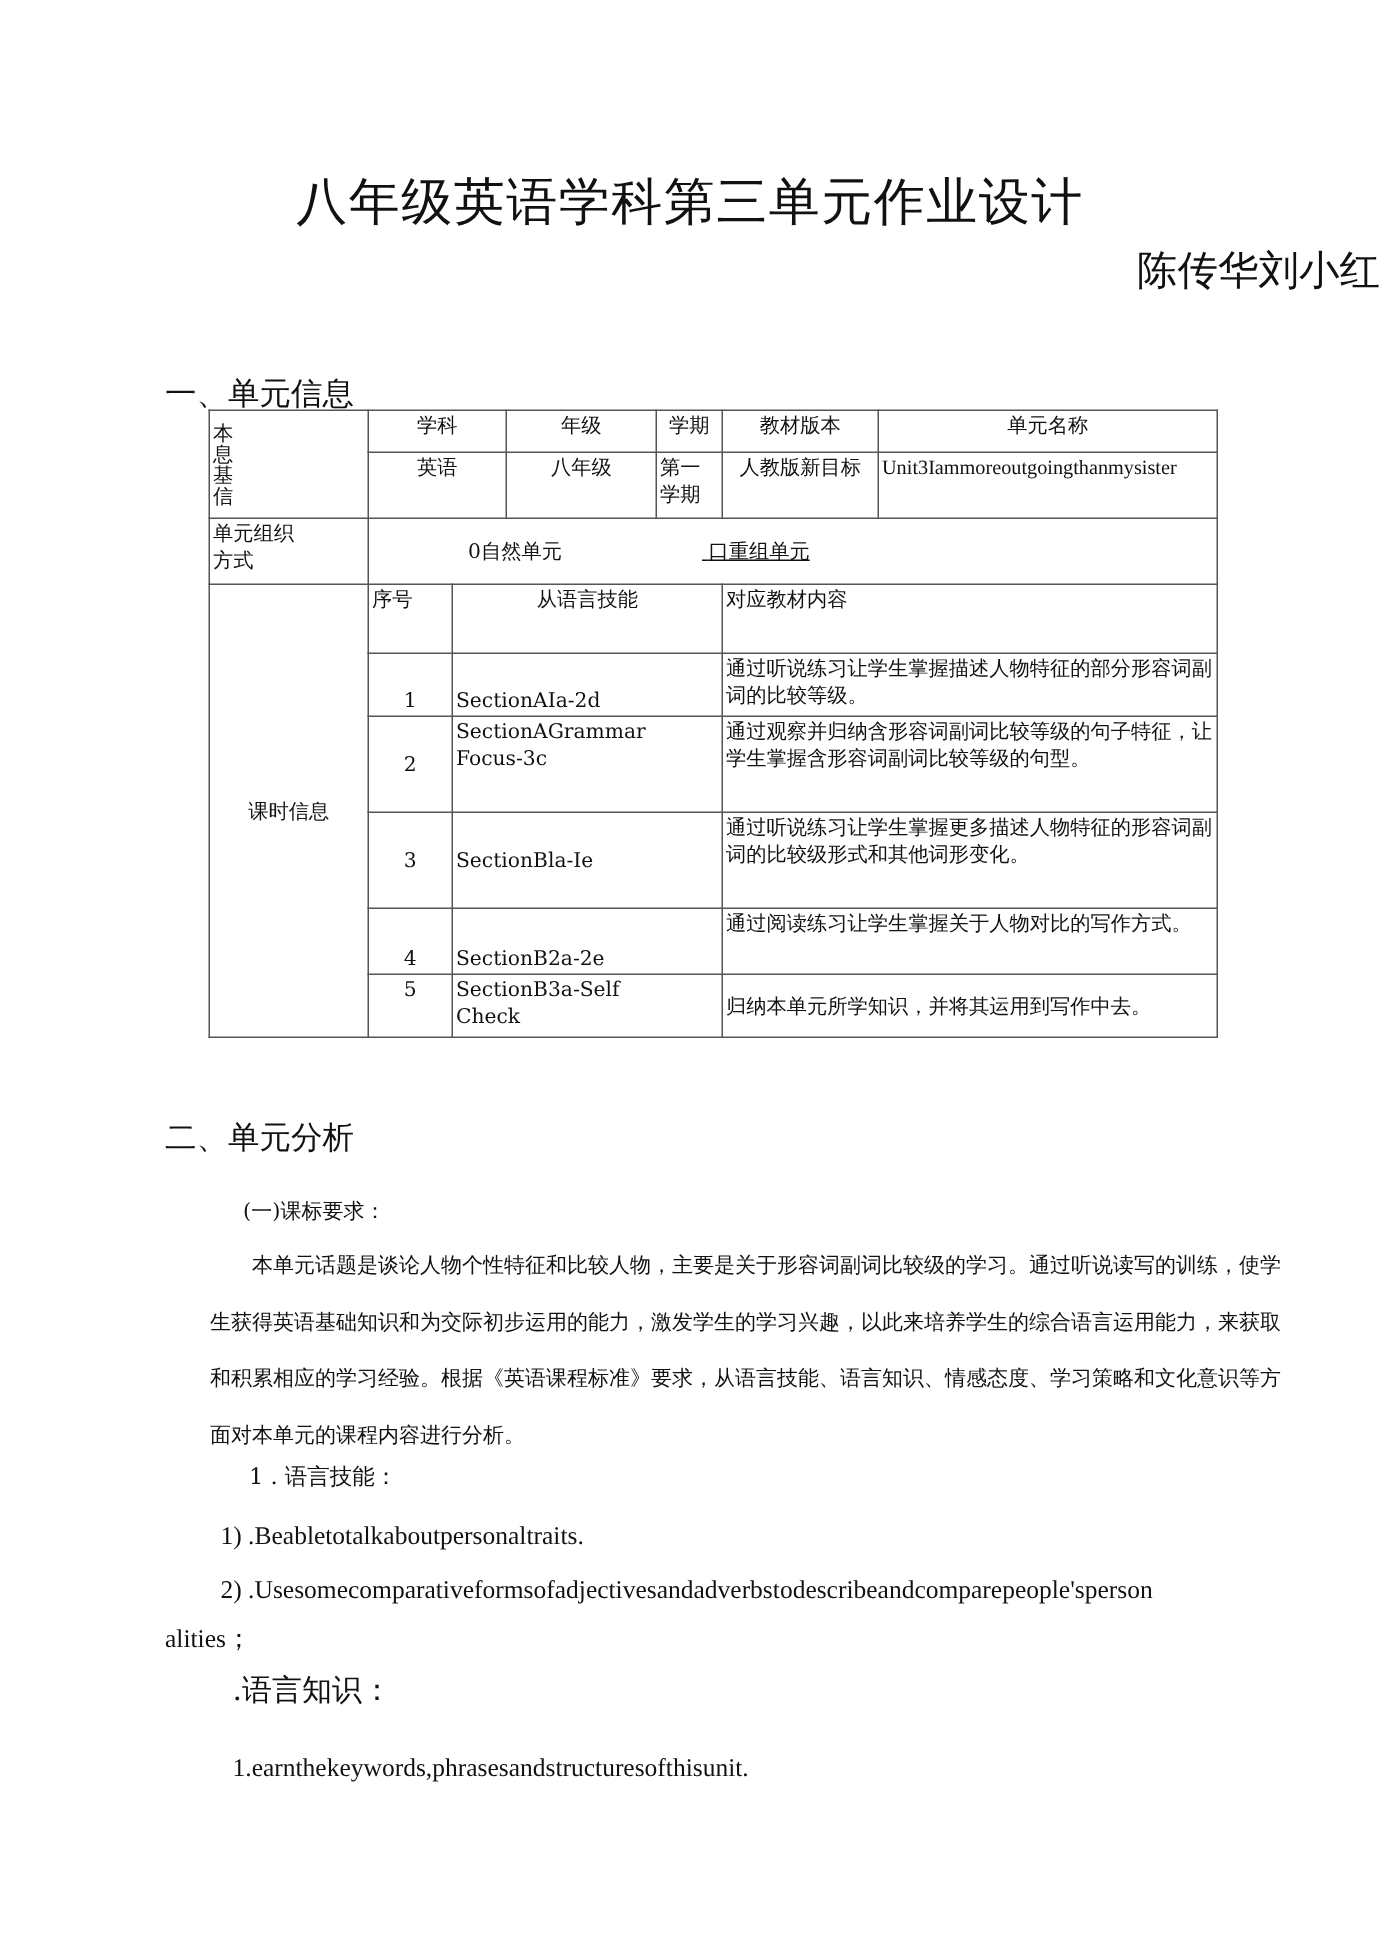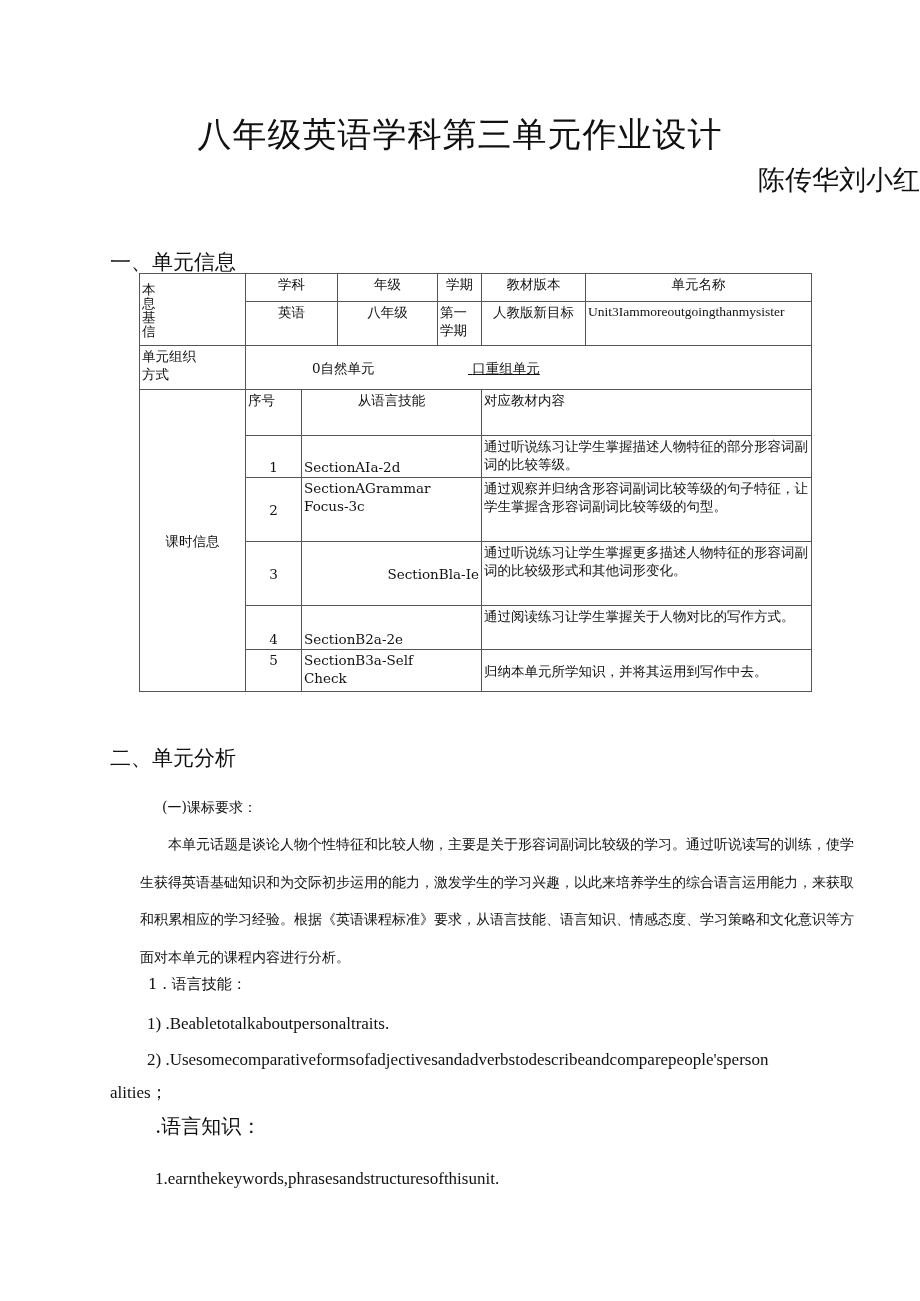--- a/index.html
+++ b/index.html
@@ -80,21 +80,21 @@
   </tr>
   <tr style="height:64px">
     <td class="c" style="vertical-align:middle;">2</td>
     <td colspan="3">
           <div style="width:110px;">SectionAGrammar Focus-3c</div>
         </td>
     <td colspan="2">通过观察并归纳含形容词副词比较等级的句子特征，让学生掌握含形容词副词比较等级的句型。</td>
   </tr>
   <tr style="height:64px">
     <td class="c" style="vertical-align:middle;">3</td>
-    <td colspan="3" style="vertical-align:middle;text-align:right;">SectionBla-Ie</td>
+    <td colspan="3" style="vertical-align:middle;">SectionBla-Ie</td>
     <td colspan="2">通过听说练习让学生掌握更多描述人物特征的形容词副词的比较级形式和其他词形变化。</td>
   </tr>
   <tr style="height:44px">
     <td class="c" style="vertical-align:bottom;">4</td>
     <td colspan="3" style="vertical-align:bottom;">SectionB2a-2e</td>
     <td colspan="2">通过阅读练习让学生掌握关于人物对比的写作方式。</td>
   </tr>
   <tr style="height:42px">
     <td class="c">5</td>
     <td colspan="3">
@@ -102,18 +102,18 @@
         </td>
     <td colspan="2" style="vertical-align:middle;margin-left:13px;">归纳本单元所学知识，并将其运用到写作中去。</td>
   </tr>
 </tbody>
   </table>
 
 <div class="abs h1" style="top:744px;">二、单元分析</div>
 <div class="abs p" style="left:162px;top:799px;font-size:14px;">(一)课标要求：</div>
 <div class="abs para" style="top:826px;">本单元话题是谈论人物个性特征和比较人物，主要是关于形容词副词比较级的学习。通过听说读写的训练，使学生获得英语基础知识和为交际初步运用的能力，激发学生的学习兴趣，以此来培养学生的综合语言运用能力，来获取和积累相应的学习经验。根据《英语课程标准》要求，从语言技能、语言知识、情感态度、学习策略和文化意识等方面对本单元的课程内容进行分析。</div>
 
-<div class="abs p" style="left:148px;top:975px;">1 . 语言技能：</div>
+<div class="abs p" style="left:166px;top:975px;">1 . 语言技能：</div>
 <div class="abs en" style="left:147px;top:1014px;">1)  .Beabletotalkaboutpersonaltraits.</div>
 <div class="abs en" style="left:147px;top:1050px;">2)  .Usesomecomparativeformsofadjectivesandadverbstodescribeandcomparepeople'sperson</div>
 <div class="abs en" style="left:110px;top:1081px;">alities；</div>
 <div class="abs p" style="left:155px;top:1113px;font-size:20px;">.语言知识：</div>
 <div class="abs en" style="left:155px;top:1169px;">1.earnthekeywords,phrasesandstructuresofthisunit.</div>
 
 </body></html>

